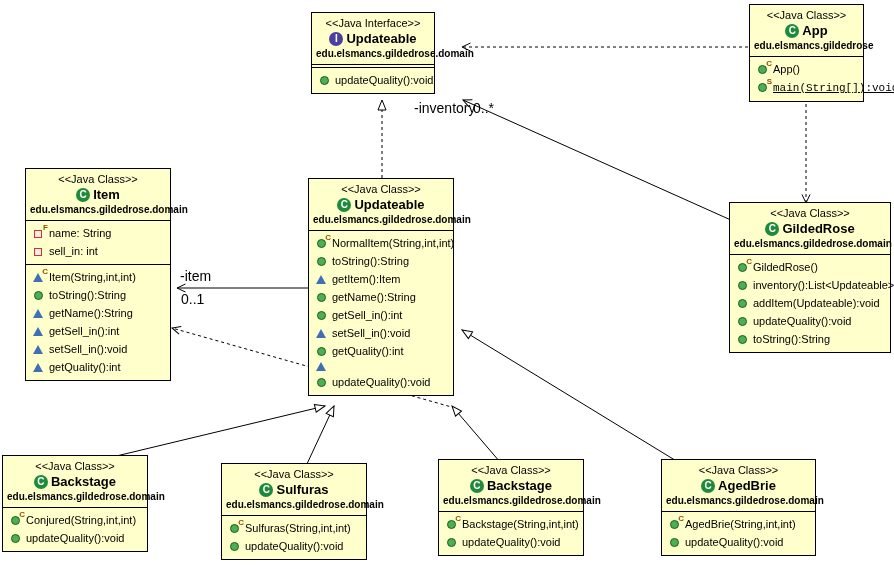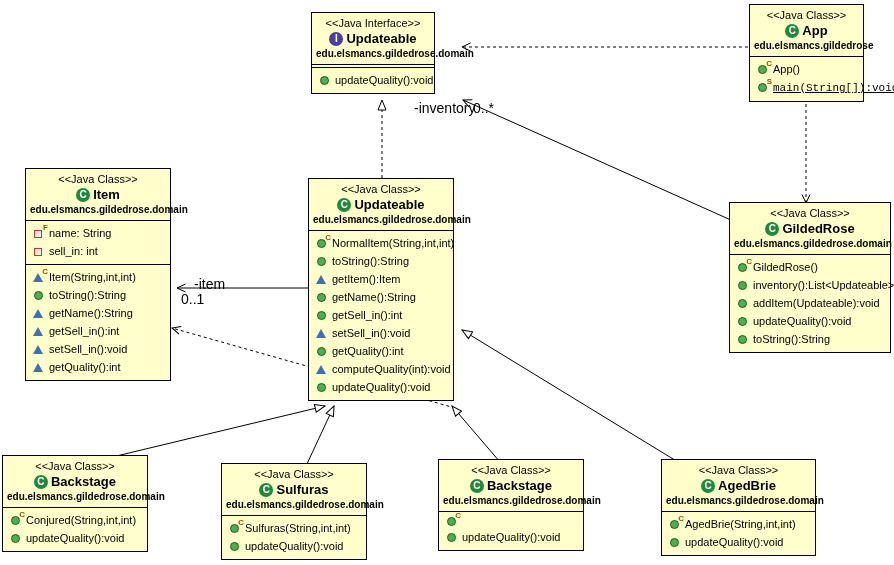--- a/index.html
+++ b/index.html
@@ -181,21 +181,21 @@
       <line x1="500" y1="462" x2="452" y2="406" stroke="#000000" stroke-width="1" marker-end="url(#hollow-tri)"></line>
     </g>
 
     <g>
       <line x1="678" y1="462" x2="462" y2="330" stroke="#000000" stroke-width="1" marker-end="url(#hollow-tri)"></line>
     </g>
   </svg>
 
   <div class="edge-label" style="left:414px; top:100px;">-inventory</div>
   <div class="edge-label" style="left:473px; top:100px;">0..*</div>
-  <div class="edge-label" style="left:180px; top:276px;margin-left:14px;">-item</div>
+  <div class="edge-label" style="left:180px; top:268px;">-item</div>
   <div class="edge-label" style="left:181px; top:291px;">0..1</div>
 
   <div class="uml-box" style="left:311px; top:12px; width:124px;">
     <div class="uml-head">
       <div class="stereotype">&lt;&lt;Java Interface&gt;&gt;</div>
       <div class="cls-title">
         <span class="type-ico type-interface">I</span>
         <span>Updateable</span>
       </div>
       <div class="pkg">edu.elsmancs.gildedrose.domain</div>
@@ -353,21 +353,20 @@
       <div class="member">
         <span class="ico ico-public">
             <span class="g"></span>
           </span>
         <span class="txt">getQuality():int</span>
       </div>
       <div class="member">
         <span class="ico ico-protected">
             <span class="g"></span>
           </span>
-        <span class="txt">computeQuality(int):void</span>
       </div>
       <div class="member">
         <span class="ico ico-public">
             <span class="g"></span>
           </span>
         <span class="txt">updateQuality():void</span>
       </div>
     </div>
   </div>
 
@@ -475,20 +474,21 @@
         <span>Backstage</span>
       </div>
       <div class="pkg">edu.elsmancs.gildedrose.domain</div>
     </div>
     <div class="uml-compartment">
       <div class="member">
         <span class="ico ico-public">
             <span class="g"></span>
             <span class="mark">C</span>
           </span>
+        <span class="txt">Backstage(String,int,int)</span>
       </div>
       <div class="member">
         <span class="ico ico-public">
             <span class="g"></span>
           </span>
         <span class="txt">updateQuality():void</span>
       </div>
     </div>
   </div>
 

